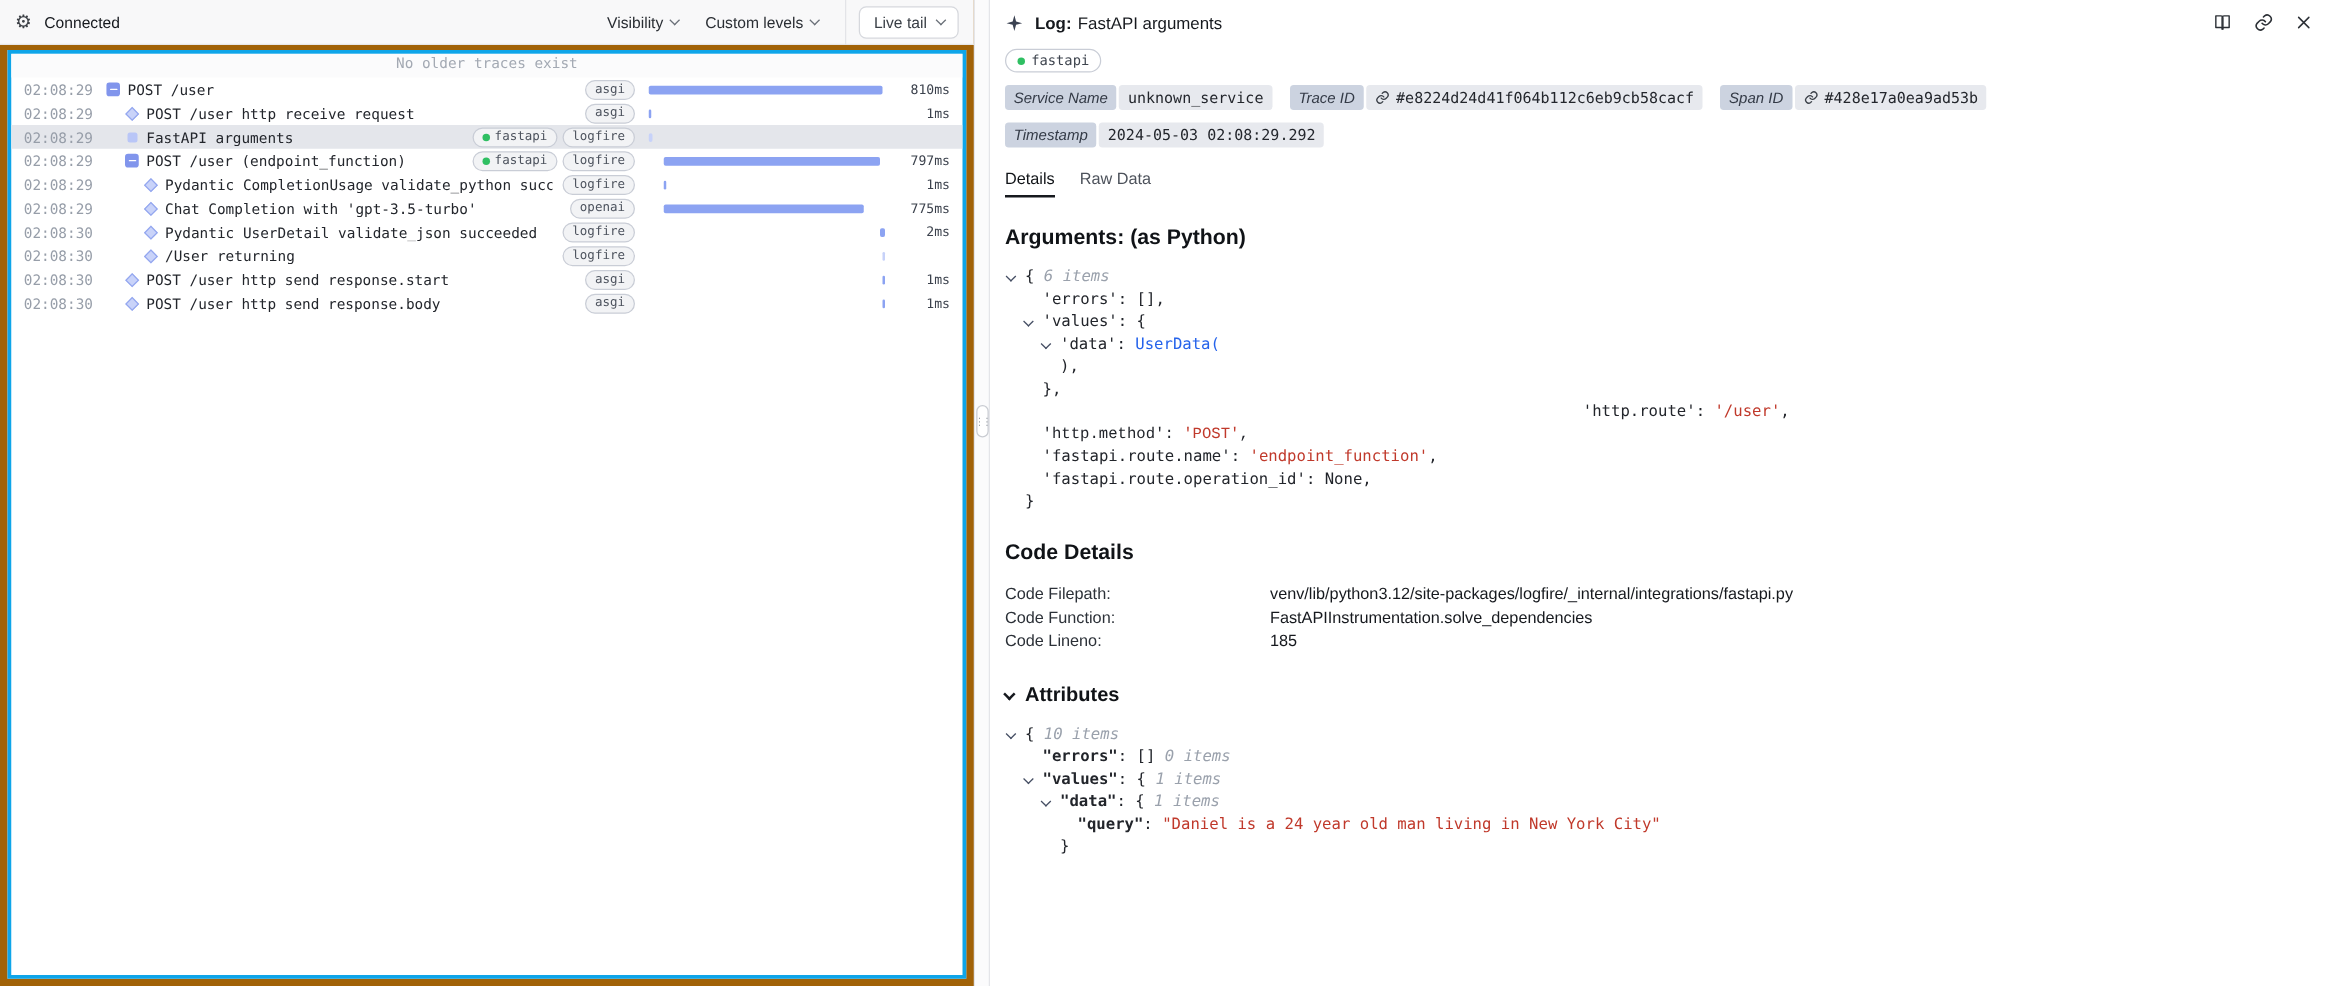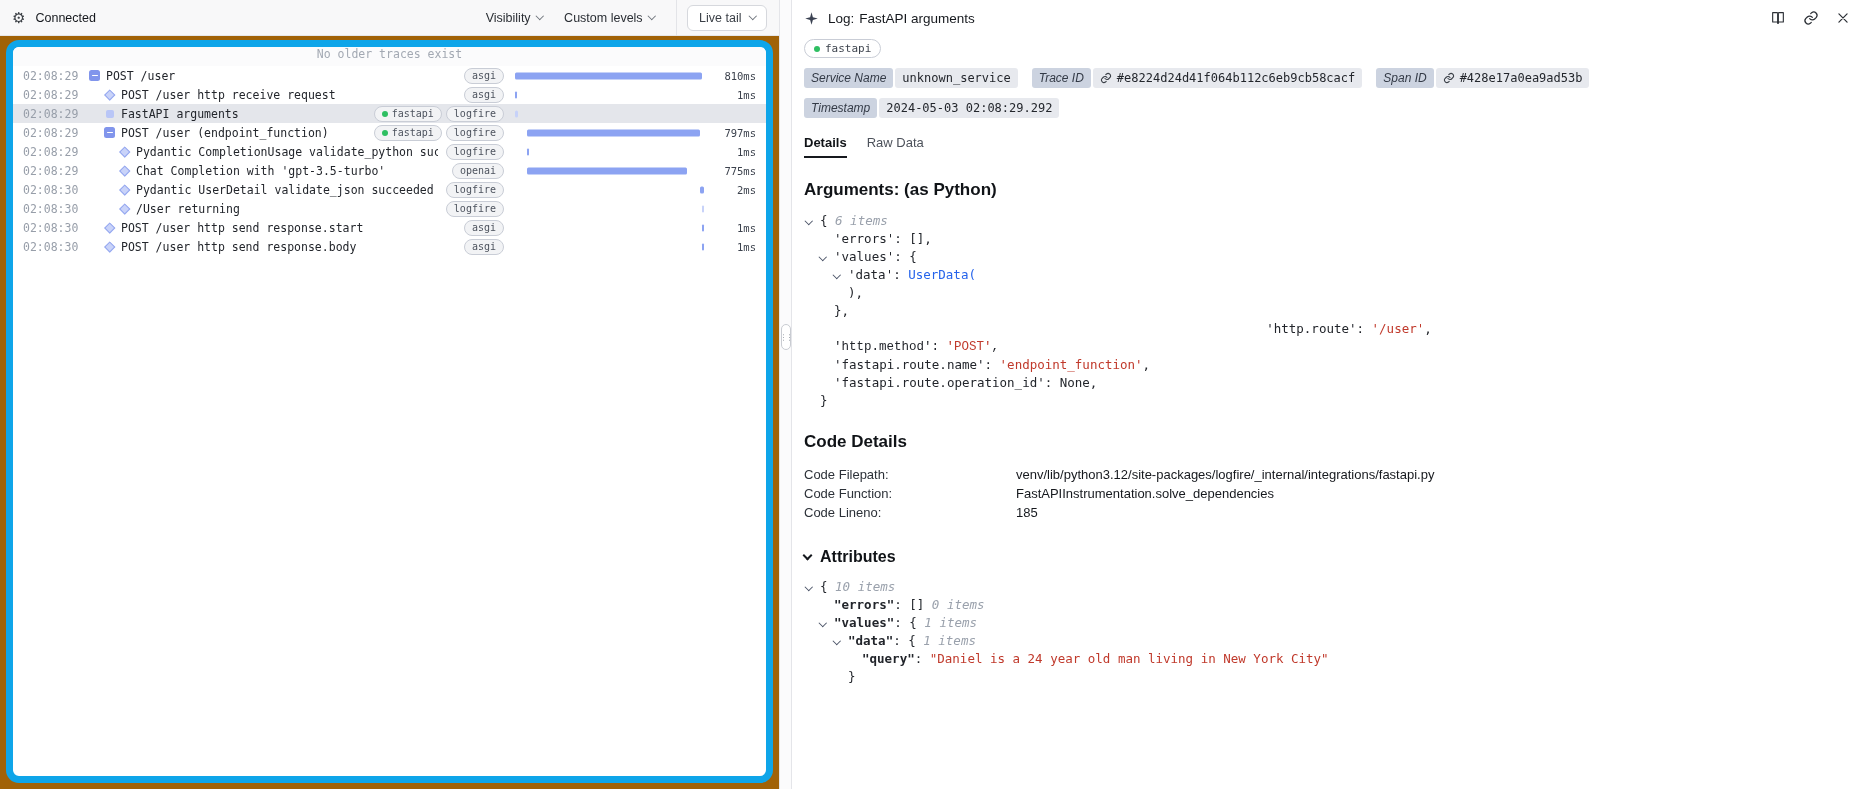--- a/index.html
+++ b/index.html
@@ -13,21 +13,21 @@
   .left{width:780px;min-width:780px;height:100%;position:relative;border-right:1px solid #e4e5e9;background:#a16207}
   .topbar{height:36px;display:flex;align-items:center;justify-content:space-between;background:#f8f8f9;border-bottom:1px solid #e6e7ea;padding:0 0 0 12px}
   .tb-left{display:flex;align-items:center;gap:10px;font-size:12.5px;color:#15181d}
   .gear{font-size:15px;color:#3c4046;line-height:1;cursor:pointer}
   .gear::before{content:"⚙"}
   .tb-right{display:flex;align-items:center;height:100%}
   .tb-dd{display:flex;align-items:center;gap:6px;background:none;border:none;font-family:"Liberation Sans",sans-serif;font-size:12.5px;color:#2a2e34;cursor:pointer;margin-right:22px}
   .cv{display:inline-block;width:5.5px;height:5.5px;border-right:1.4px solid #6a7078;border-bottom:1.4px solid #6a7078;transform:rotate(45deg);margin-top:-3px}
   .tb-sep{width:1px;height:36px;background:#e3e4e8;margin-right:10px}
   .tb-live{display:flex;align-items:center;gap:8px;border:1px solid #d6d8dd;border-radius:6px;background:#fff;padding:5px 11px;font-family:"Liberation Sans",sans-serif;font-size:12.5px;color:#3a3f46;margin-right:12px;cursor:pointer}
-  .trace-frame{position:absolute;top:40px;left:6px;right:6px;bottom:6px;border:7px solid #0ea5e9;border-radius:13px;background:#fff;overflow:hidden}
+  .trace-frame{position:absolute;top:40px;left:6px;right:6px;bottom:6px;border:3px solid #0ea5e9;border-radius:0;background:#fff;overflow:hidden}
   .no-older{height:19px;line-height:19px;text-align:center;font:11.5px "DejaVu Sans Mono",monospace;color:#a3a9b3;background:#fbfbfc}
   .trow{display:flex;align-items:center;height:19px;padding:0 10px 0 10px;cursor:pointer}
   .trow.sel{background:#e4e6eb}
   .ttime{width:66px;flex:none;font:11.5px "DejaVu Sans Mono",monospace;color:#979ea9}
   .ttree{flex:1;display:flex;align-items:center;min-width:0;overflow:hidden}
   .ticon{flex:none;width:17px;display:flex;align-items:center}
   .tname{font:11.5px "DejaVu Sans Mono",monospace;color:#23262c;white-space:nowrap}
   .ttags{flex:none;display:flex;gap:4px;margin:0 10px 0 8px}
   .tpill{display:inline-flex;align-items:center;gap:4px;border:1px solid #c9cdd6;background:#f2f3f5;border-radius:9px;padding:1px 7px;font:10px "DejaVu Sans Mono",monospace;color:#4d535e;line-height:12px}
   .gdot{width:6px;height:6px;border-radius:50%;background:#2fbf62;flex:none}
@@ -42,32 +42,32 @@
 
   
   .divider{width:12px;flex:none;background:#fbfbfc;border-right:1px solid #e4e5e9;position:relative;cursor:col-resize}
   .grip{position:absolute;left:50%;top:324px;transform:translateX(-50%);width:10px;height:26px;border:1px solid #c9ccd2;border-radius:5px;background:#fff;display:flex;align-items:center;justify-content:center;font-size:8px;color:#9aa0a8;letter-spacing:-2px}
   .grip::after{content:"⋮⋮"}
 
   
   .right{flex:1;height:100%;overflow:hidden;padding:0 0 0 10px;background:#fff}
   .dheader{height:36px;display:flex;align-items:center;padding:0 14px 0 2px;gap:9px}
   .dtitle{font-size:13.5px;color:#16191e}
-  .dtitle b{font-weight:400;margin-right:5px}
+  .dtitle b{font-weight:700;margin-right:5px}
   .dh-icons{margin-left:auto;display:flex;gap:17px;align-items:center;color:#2c3036}
   .hicon{cursor:pointer;display:flex}
   .dtag-row{padding:3px 0 0 2px}
   .pill{display:inline-flex;align-items:center;gap:5px;border:1px solid #c9cdd6;border-radius:10px;padding:2px 9px;font:11px "DejaVu Sans Mono",monospace;color:#3e444e;background:#fff}
   .meta-row{display:flex;gap:14px;margin:10px 0 0 2px;align-items:center}
   .mgroup{display:inline-flex;gap:2px;align-items:stretch}
   .mlabel{background:#ccd3e0;color:#333a46;font-style:italic;font-size:12px;padding:3px 7px;border-radius:3px;display:flex;align-items:center}
   .mvalue{background:#e7e9ee;color:#23262c;font:12px "DejaVu Sans Mono",monospace;padding:3px 7px;border-radius:3px;display:flex;align-items:center;gap:5px}
   .tabs{display:flex;gap:20px;margin:17px 0 0 2px;align-items:flex-end}
   .tab{font-size:13px;color:#4d525b;padding-bottom:6px;cursor:pointer;border-bottom:2px solid transparent}
-  .tab.active{color:#101317;font-weight:700;border-bottom:2px solid #16191e}
+  .tab.active{color:#101317;font-weight:400;border-bottom:2px solid #16191e}
   .sect-h{font-size:17px;font-weight:700;color:#101317;margin:22px 0 0 2px}
   .tree{margin:12px 0 0 2px;font:12.5px "DejaVu Sans Mono",monospace;color:var(--plain)}
   .tl{position:relative;line-height:18px;white-space:pre}
   .chev{position:absolute;top:5.5px;width:5.5px;height:5.5px;border-right:1.4px solid #454e63;border-bottom:1.4px solid #454e63;transform:rotate(45deg)}
   .seg-plain{color:var(--plain)}
   .seg-key{color:var(--plain);font-weight:bold}
   .seg-str{color:var(--str)}
   .seg-type{color:var(--typ)}
   .seg-meta{color:var(--meta);font-style:italic}
   .kv{margin:13px 0 0 2px}

